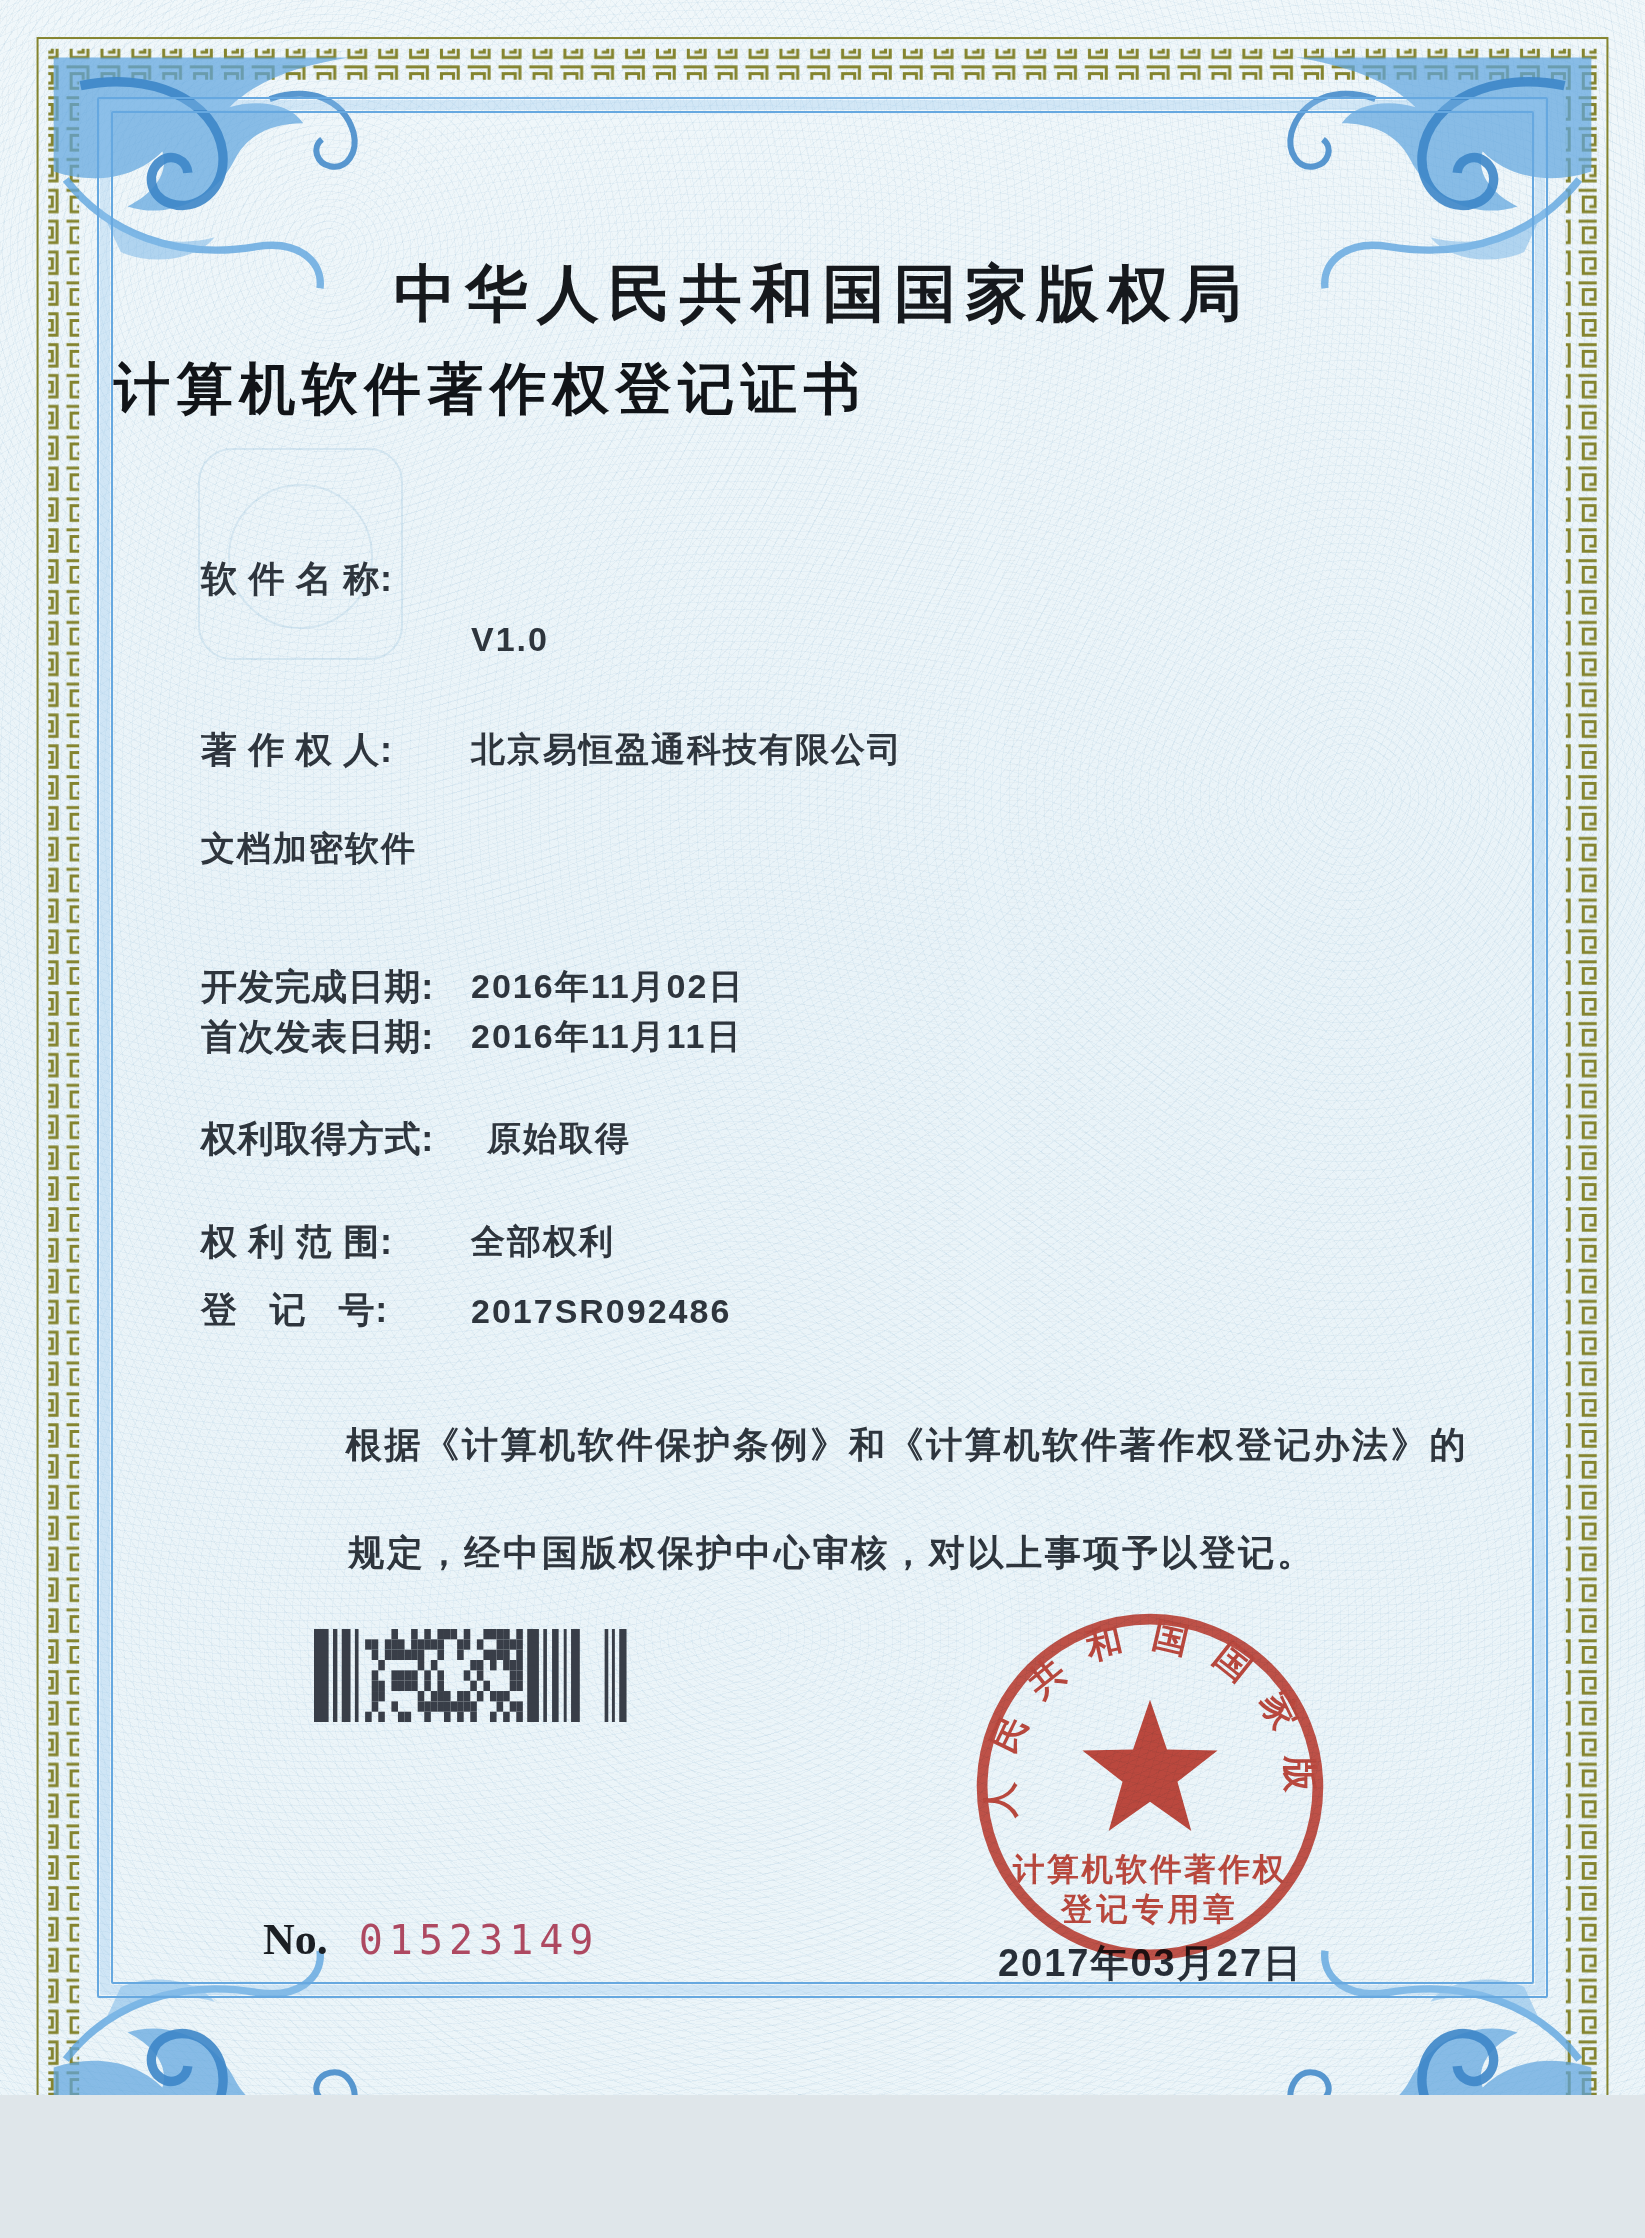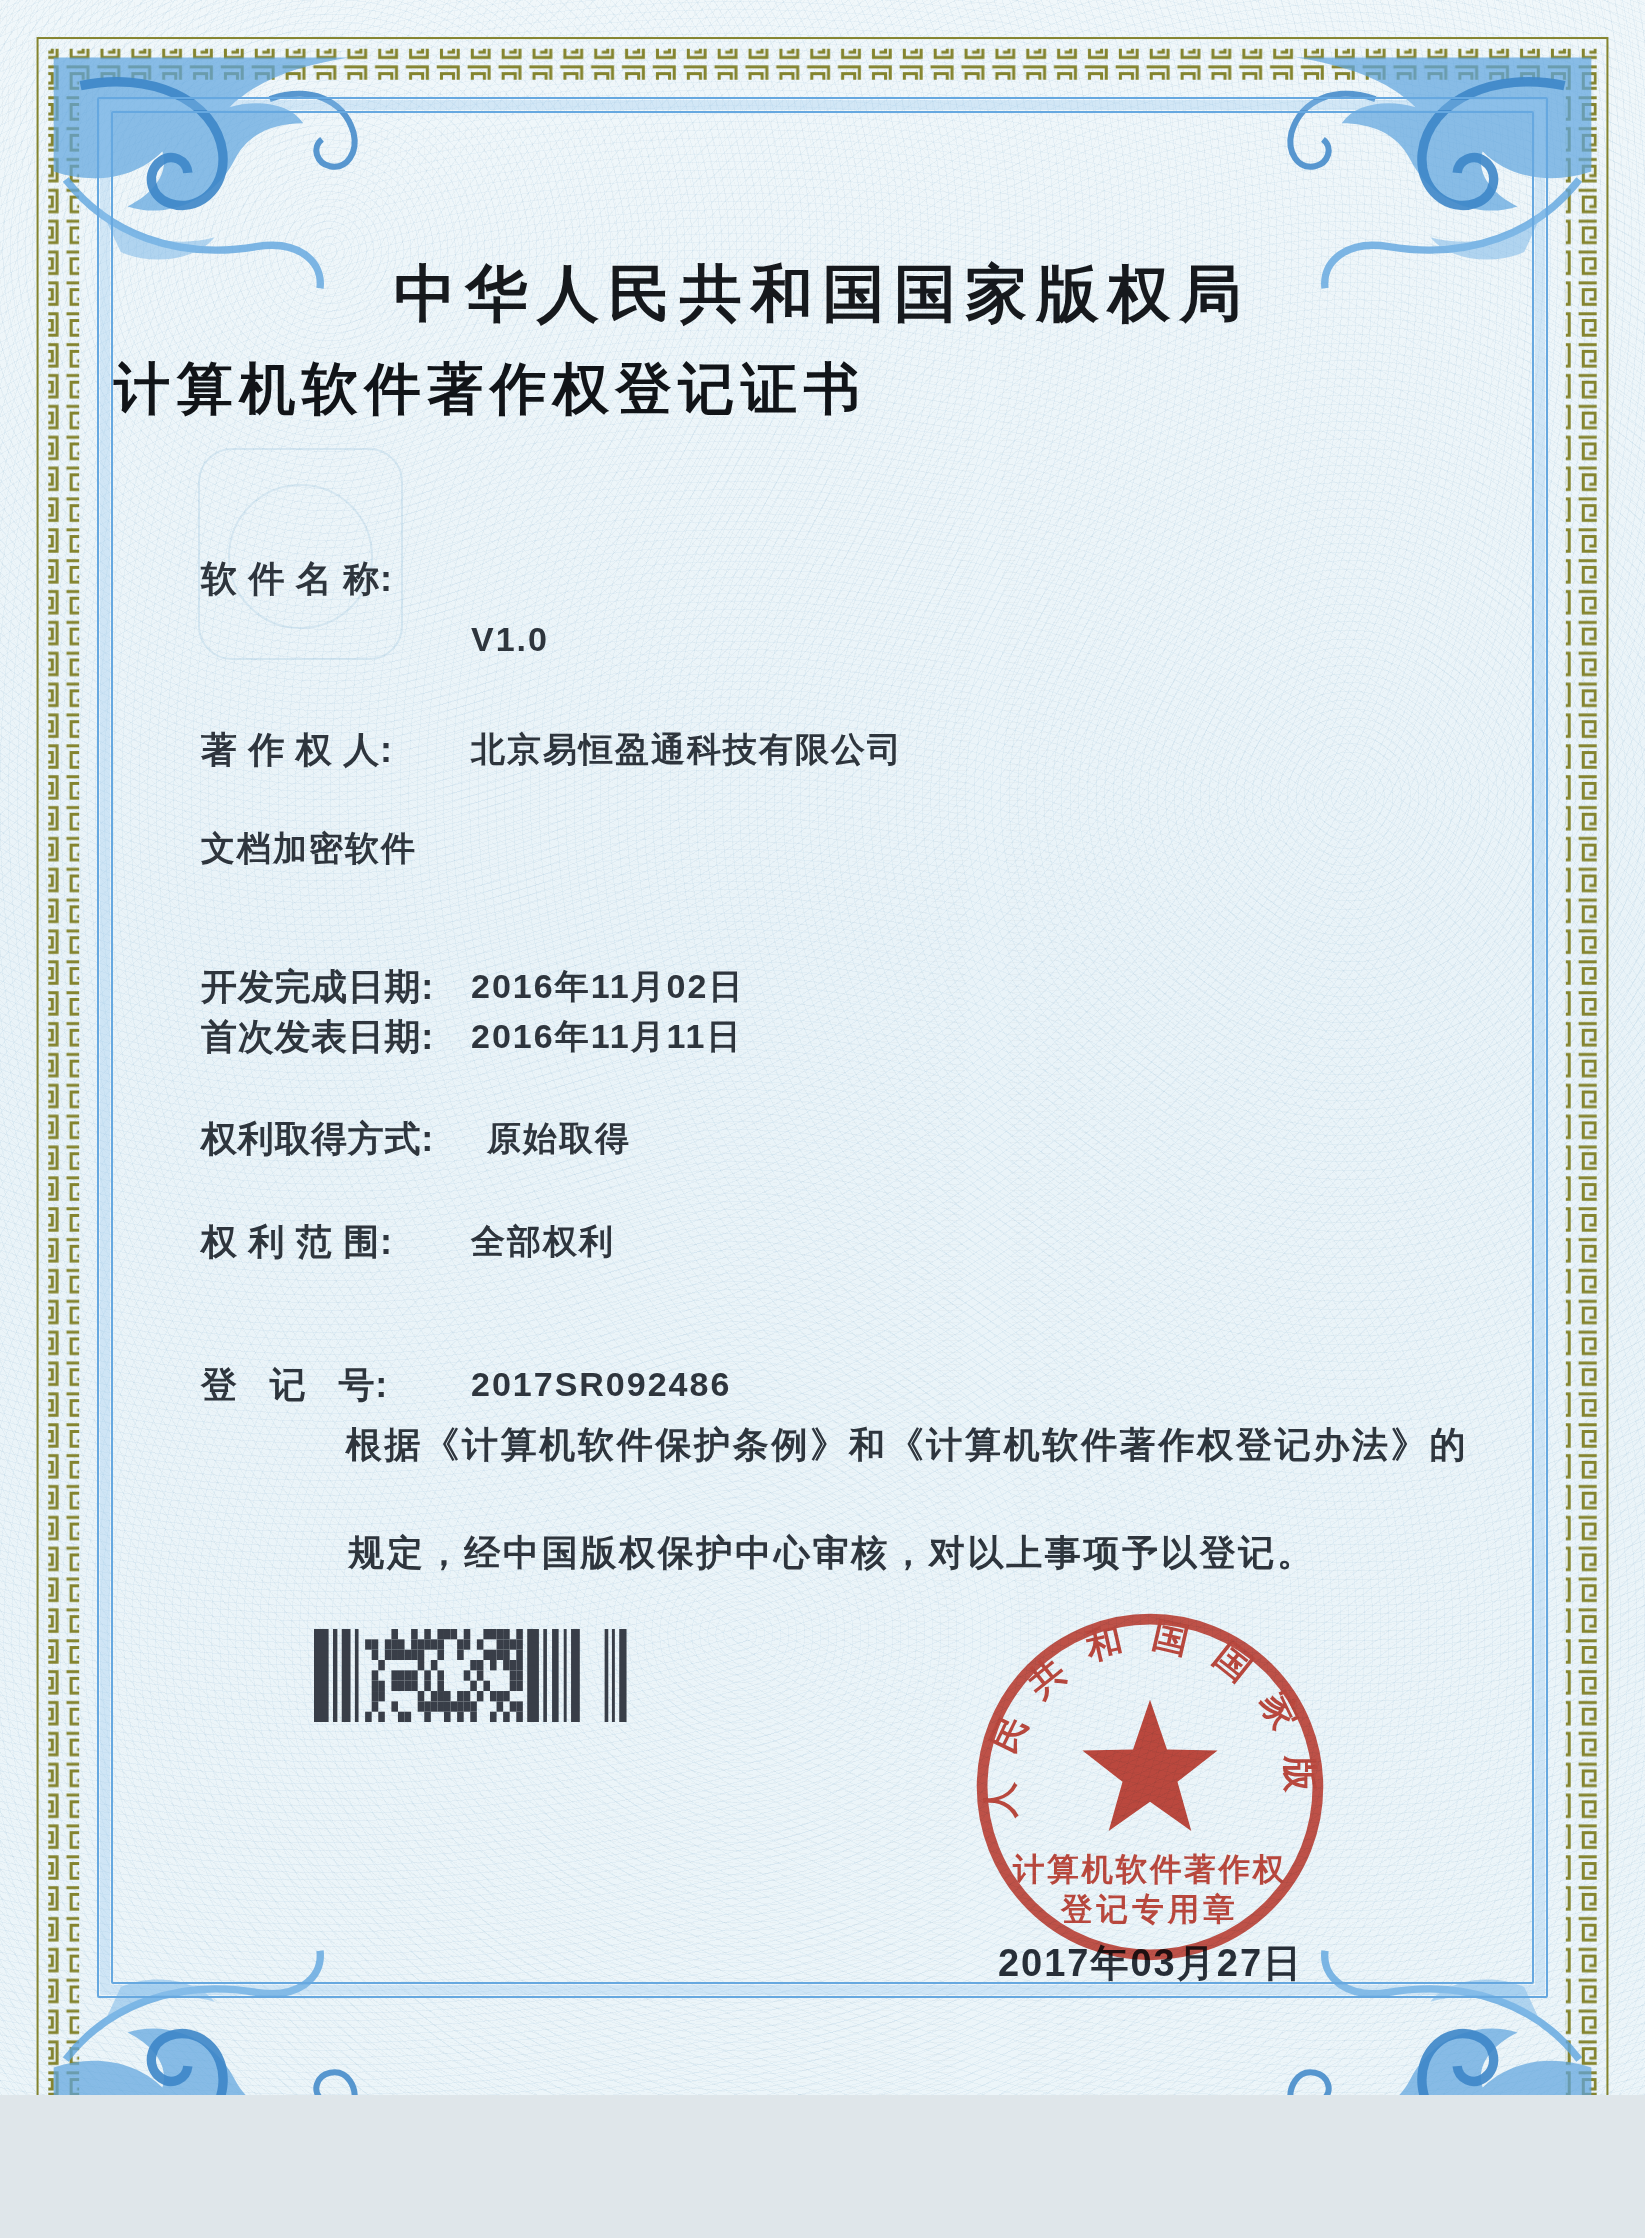--- a/index.html
+++ b/index.html
@@ -125,21 +125,21 @@
     <span class="value">2016年11月11日</span>
   </div>
   <div class="row" style="top:1118px;gap:16px;">
     <span class="label">权利取得方式:</span>
     <span class="value">原始取得</span>
   </div>
   <div class="row" style="top:1221px;">
     <span class="label">权 利 范 围:</span>
     <span class="value">全部权利</span>
   </div>
-  <div class="row" style="top:1364px;">
+  <div class="row" style="top:1289px;align-items:flex-end;">
     <span class="label">登   记   号:</span>
     <span class="value">2017SR092486</span>
   </div>
 
   <div class="statement" style="top:1427px;padding-left:75px;">根据《计算机软件保护条例》和《计算机软件著作权登记办法》的</div>
   <div class="statement" style="top:1535px;">规定，经中国版权保护中心审核，对以上事项予以登记。</div>
 
   <div class="barcode">
     <svg id="barcode-svg" width="100%" height="100%" viewBox="0 0 430 138" preserveAspectRatio="none" fill="#2c313b">
         <rect x="0" y="0" width="20" height="138"></rect>
@@ -277,15 +277,19 @@
         <textPath href="#sealArc" startOffset="50%" text-anchor="middle">中华人民共和国国家版权局</textPath>
       </text>
       <polygon fill="#c5372a" points="274,144 299.3,218.2 374.7,219.6 314.9,266.3 335.5,339.4 274,296 212.5,339.4 233.1,266.3 173.3,219.6 248.7,218.2"></polygon>
       <text x="274" y="412" text-anchor="middle" font-size="47" font-weight="bold" fill="#c5372a" letter-spacing="4" style="font-family:'Liberation Sans',sans-serif;">计算机软件著作权</text>
       <text x="274" y="472" text-anchor="middle" font-size="47" font-weight="bold" fill="#c5372a" letter-spacing="6" style="font-family:'Liberation Sans',sans-serif;">登记专用章</text>
     </svg>
   </div>
 
   <div class="seal-date">2017年03月27日</div>
 
+  <div class="serial-line">
+    <span class="serial-label">No.</span>
+    <span class="serial-value">01523149</span>
+  </div>
 
 </div>
 
 
 </body></html>

